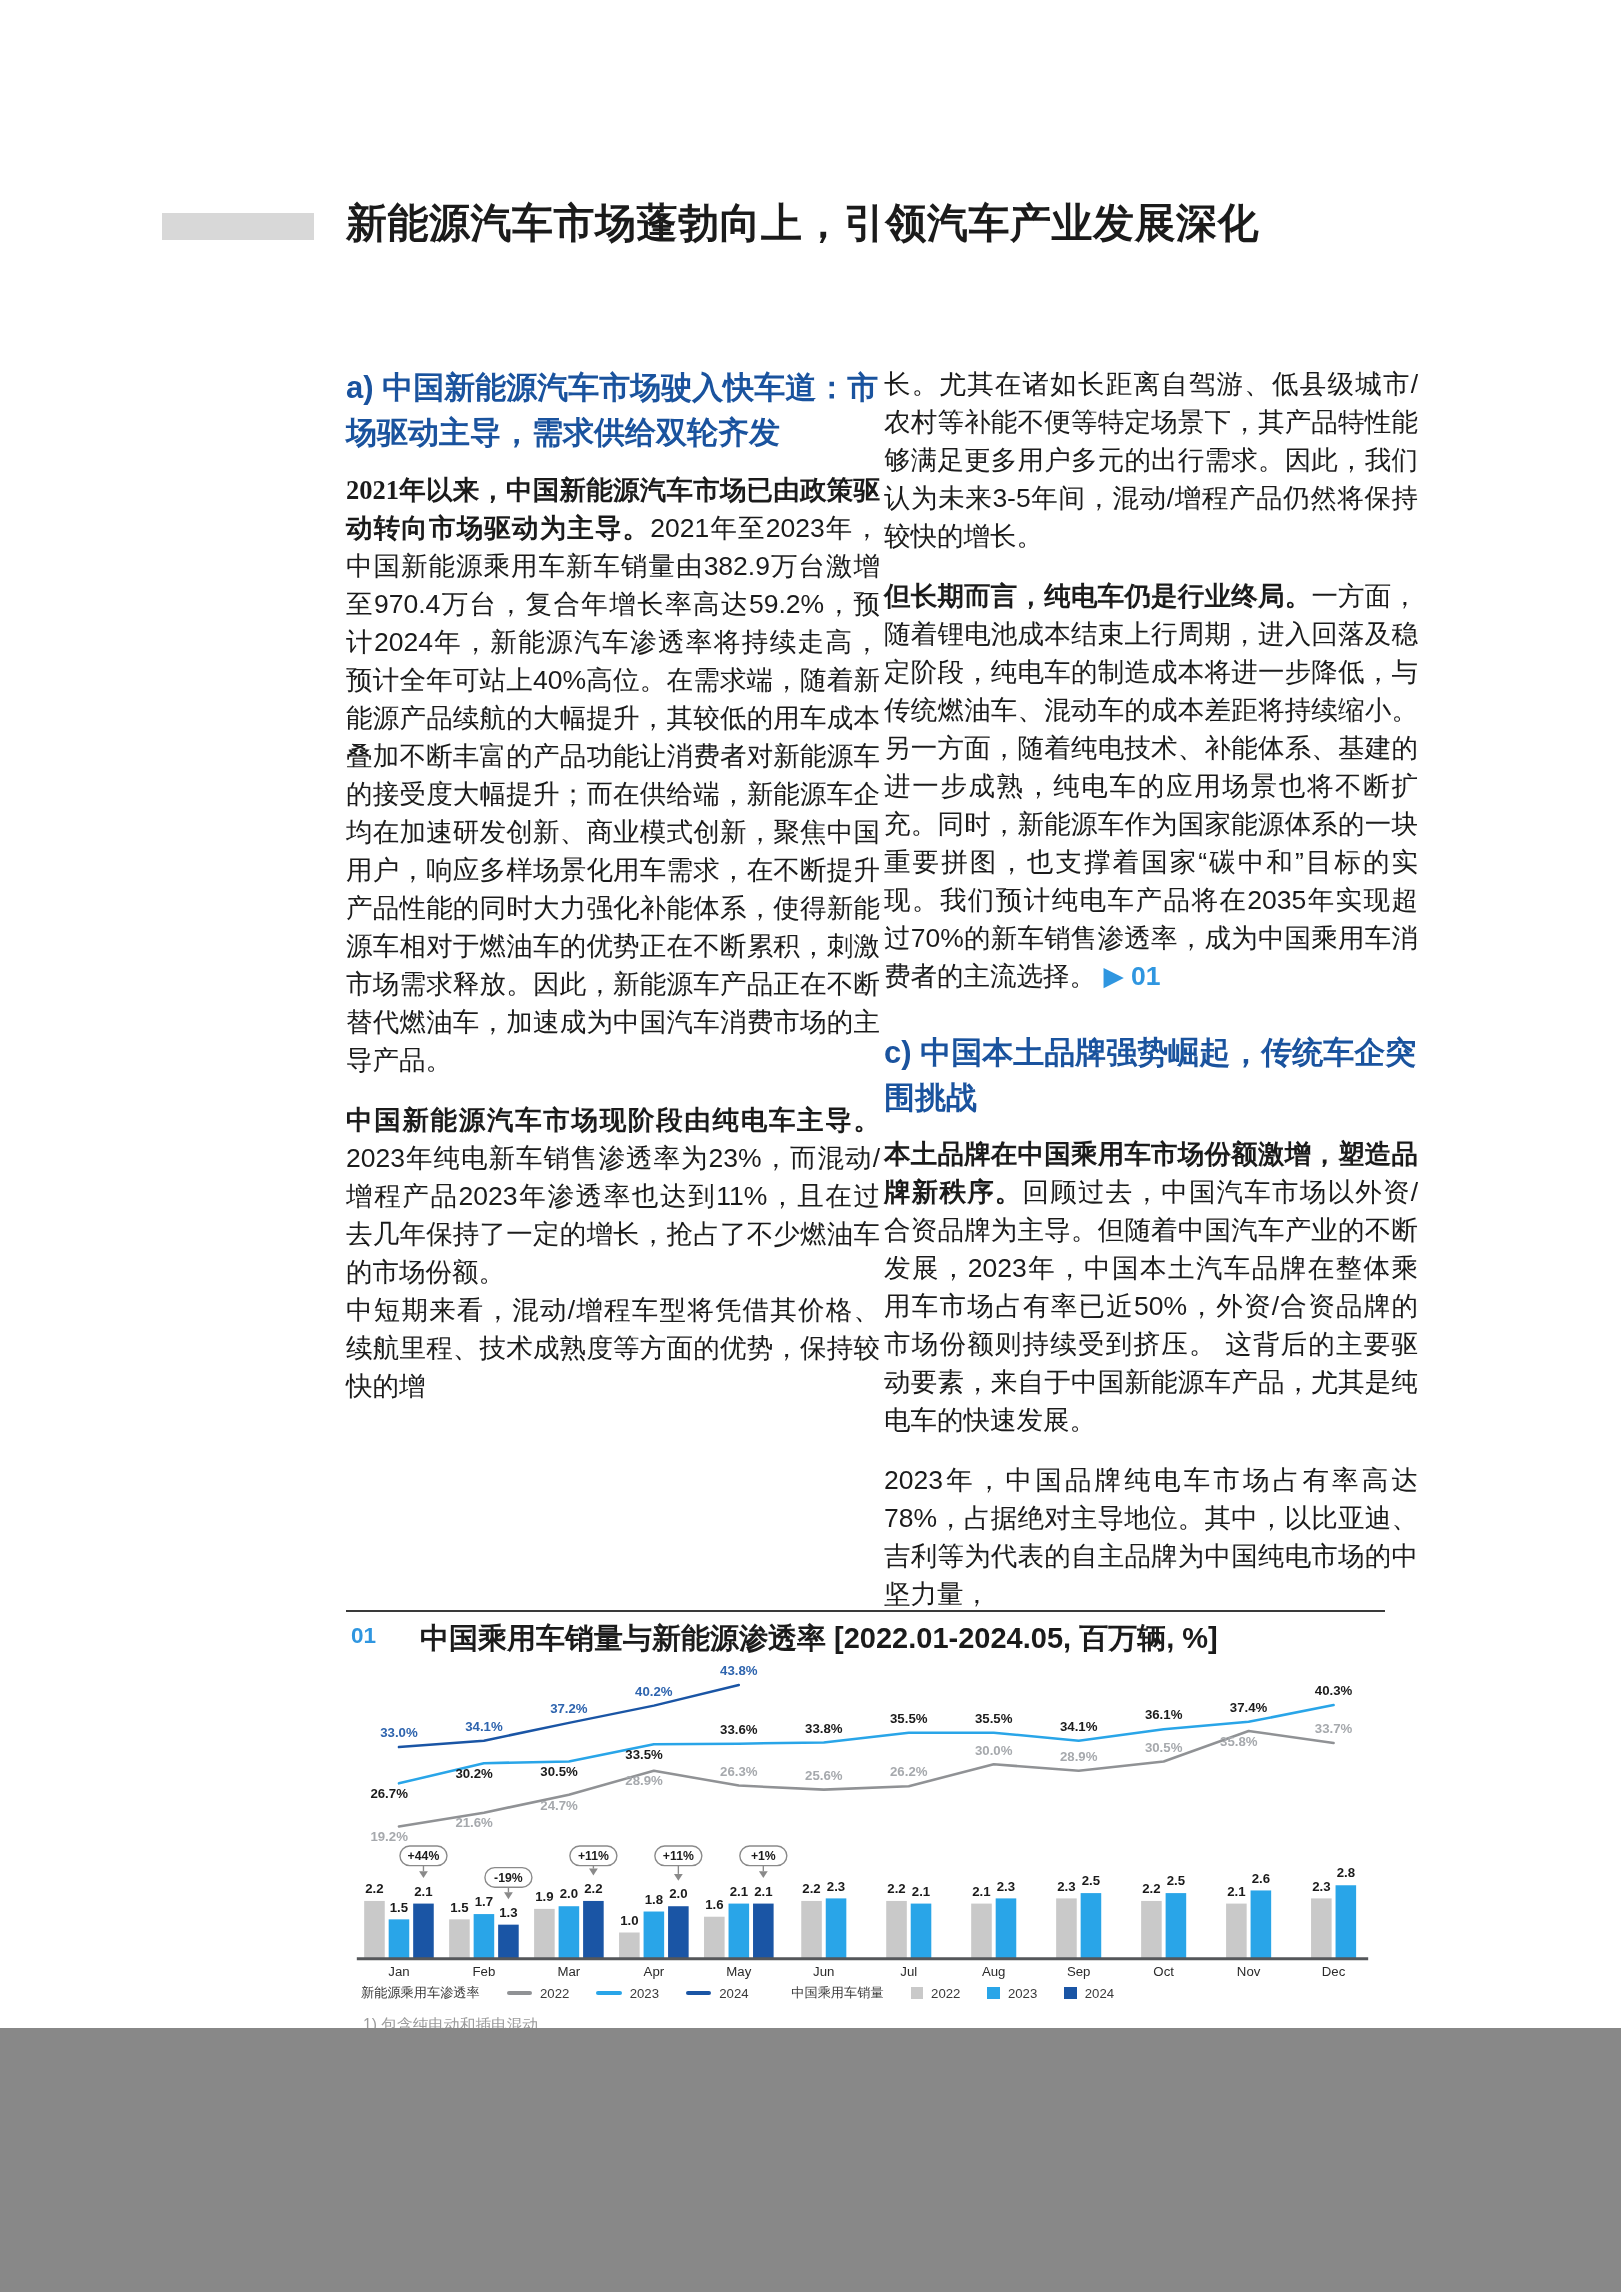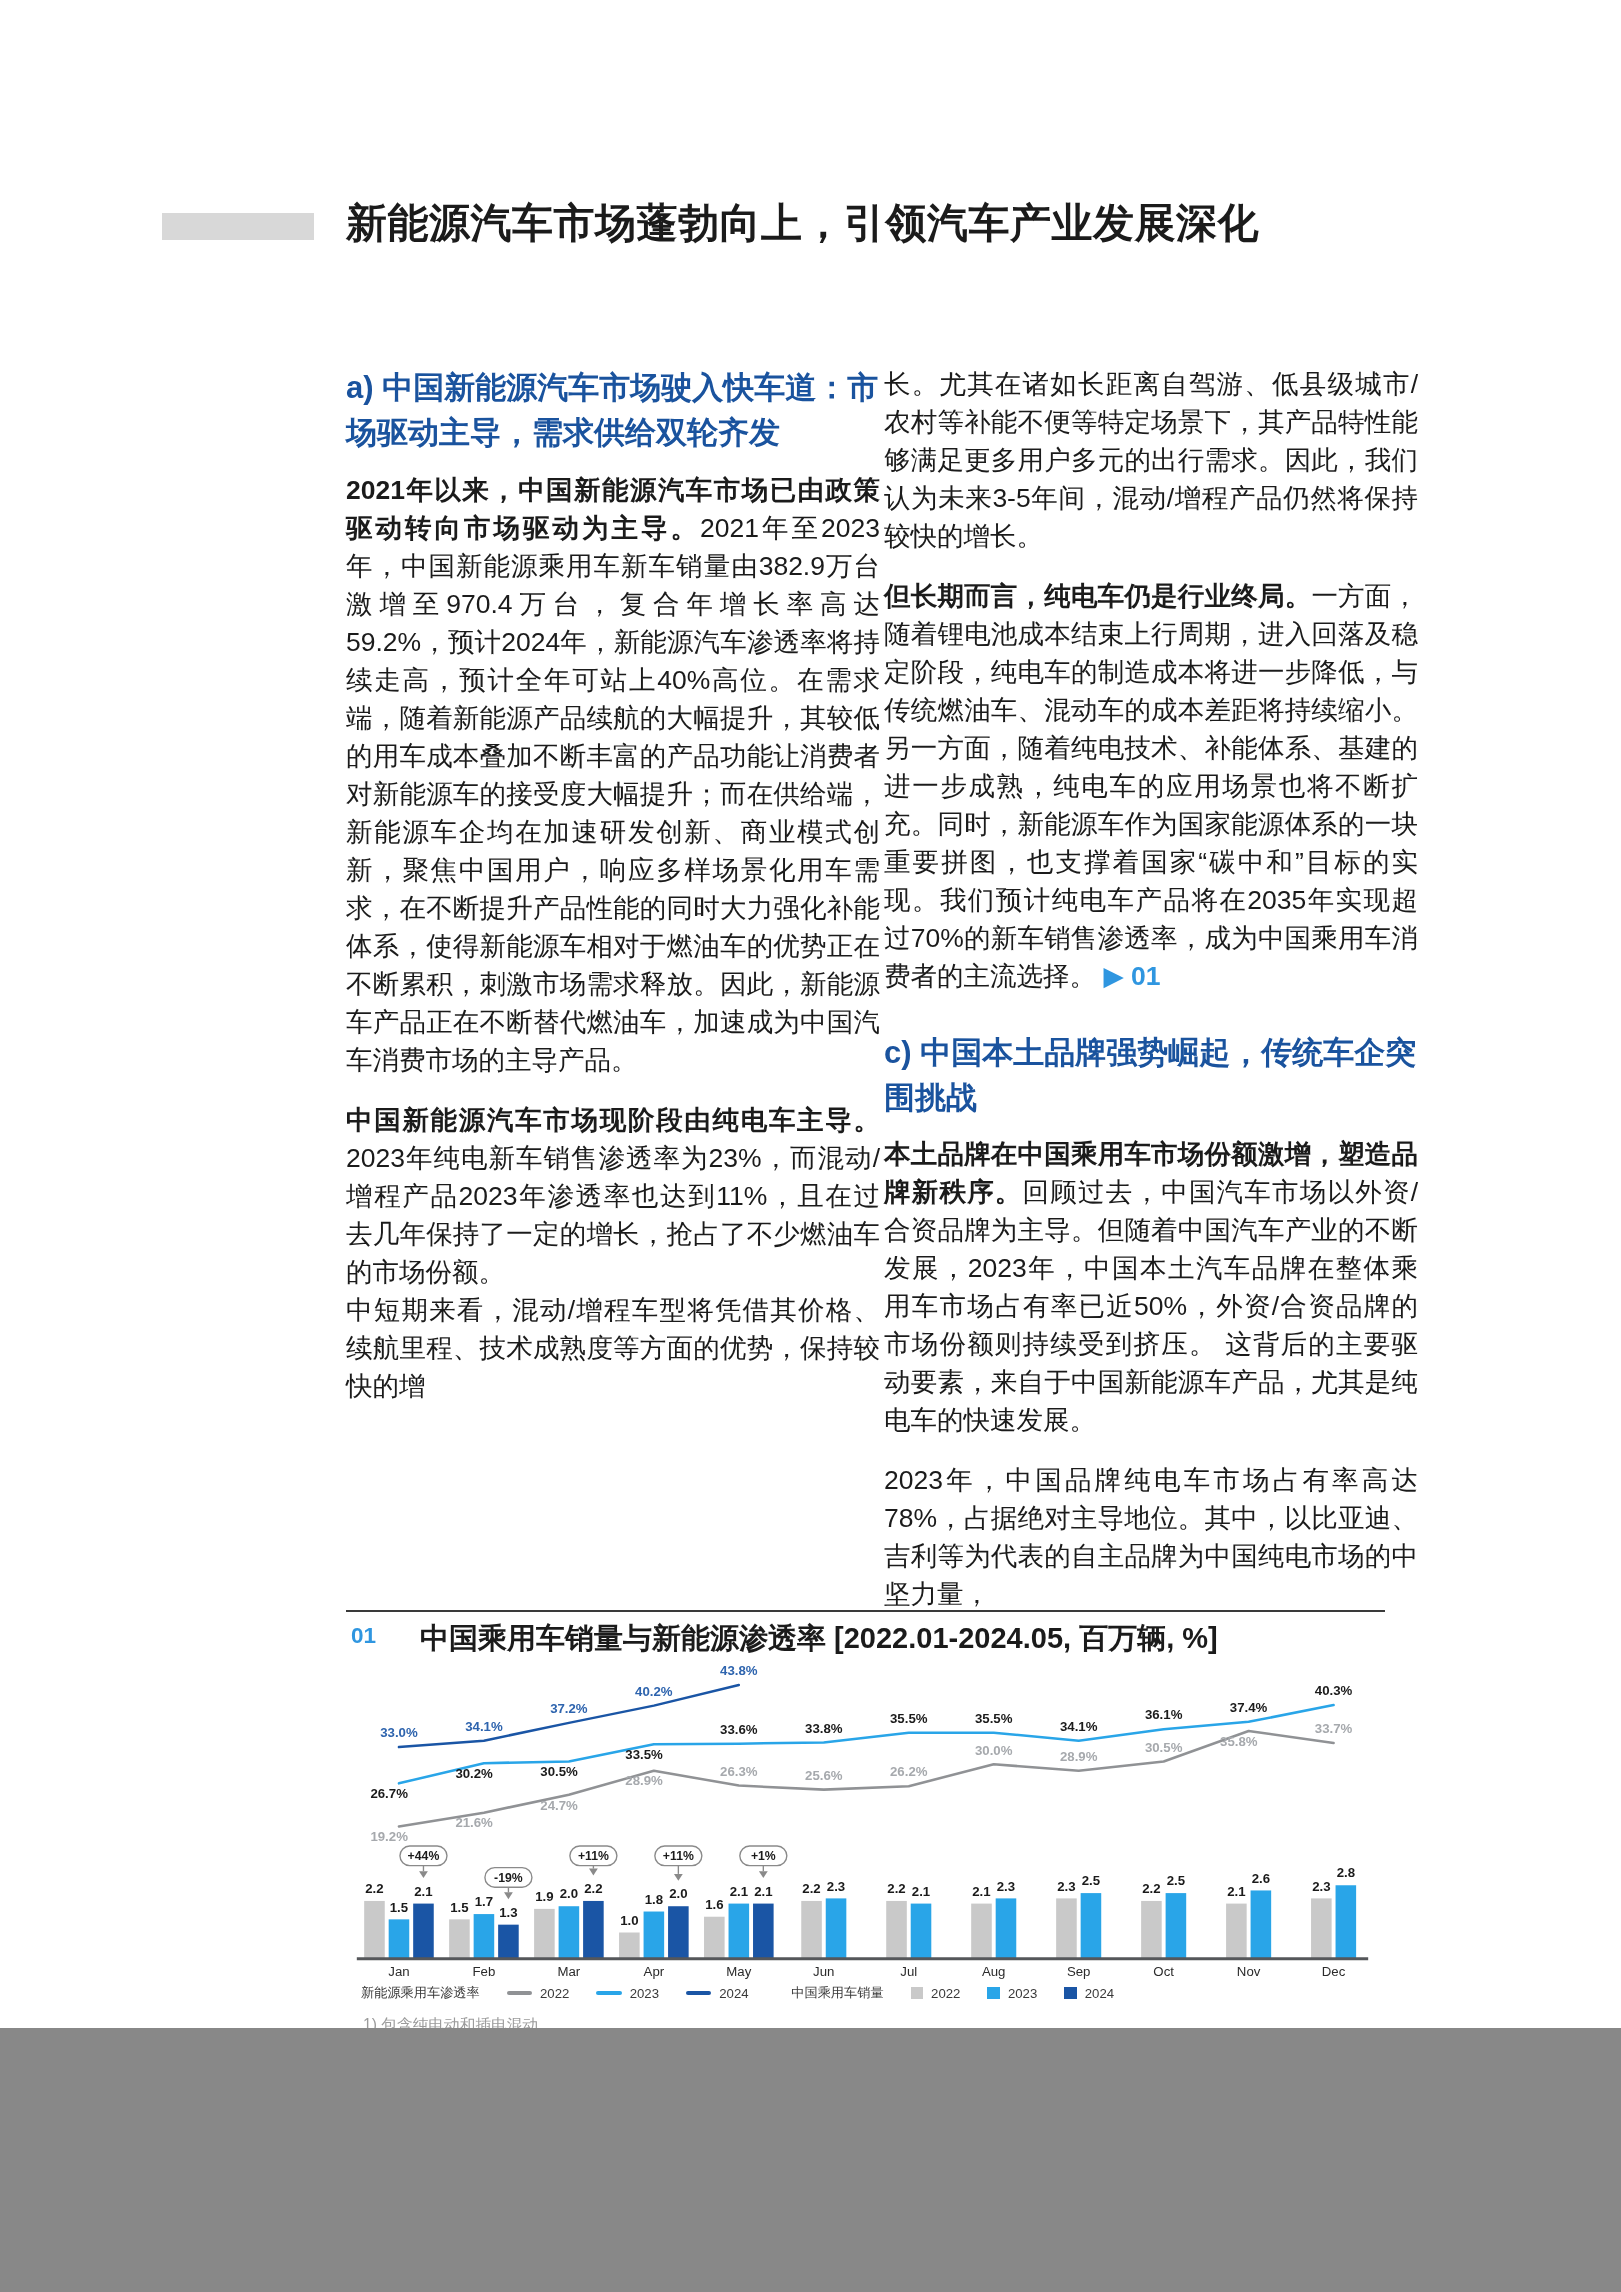--- a/index.html
+++ b/index.html
@@ -13,21 +13,21 @@
   .accent-bar{left:162px;top:213px;width:152px;height:27.4px;background:#d8d8d8;}
   .page-title{left:346px;top:196px;font-size:41px;font-weight:700;letter-spacing:0.5px;white-space:nowrap;}
   .col{position:absolute;top:365px;width:534px;text-align:justify;}
   #col-left{left:346px;}
   #col-right{left:884px;}
   .h{color:var(--heading-blue);font-size:31px;line-height:45px;font-weight:700;
      margin:0 0 15.7px 0;text-align:left;}
   .h.mt{margin-top:35px;}
   p.body{font-size:26.5px;line-height:38px;margin:0 0 21.6px 0;}
   p.body.tight{margin-bottom:0;margin-top:22px;}
-  p.body .lead{font-weight:700;}
+  p.body .lead{font-weight:700;font-family:Liberation Serif, serif;}
   .ref{color:var(--figure-blue);font-weight:700;white-space:nowrap;cursor:pointer;}
   .figure-rule{left:346px;top:1610px;width:1039px;height:2px;background:#3a3a3a;}
   .fig-num{left:351px;top:1623px;font-size:22.5px;font-weight:700;color:var(--figure-blue);}
   .fig-title{left:420px;top:1619px;font-size:29px;font-weight:700;}
   #chart-svg{position:absolute;left:333px;top:1653px;}
   #chart-svg text{font-family:"Liberation Sans","DejaVu Sans",sans-serif;}
   .line-label{font-size:13.5px;font-weight:700;}
   .bar-label{font-size:13.5px;font-weight:700;fill:#1b1b1b;}
   .month-label{font-size:13.5px;fill:#2b2b2b;}
   .badge-label{font-size:12.5px;font-weight:700;fill:#1b1b1b;}

